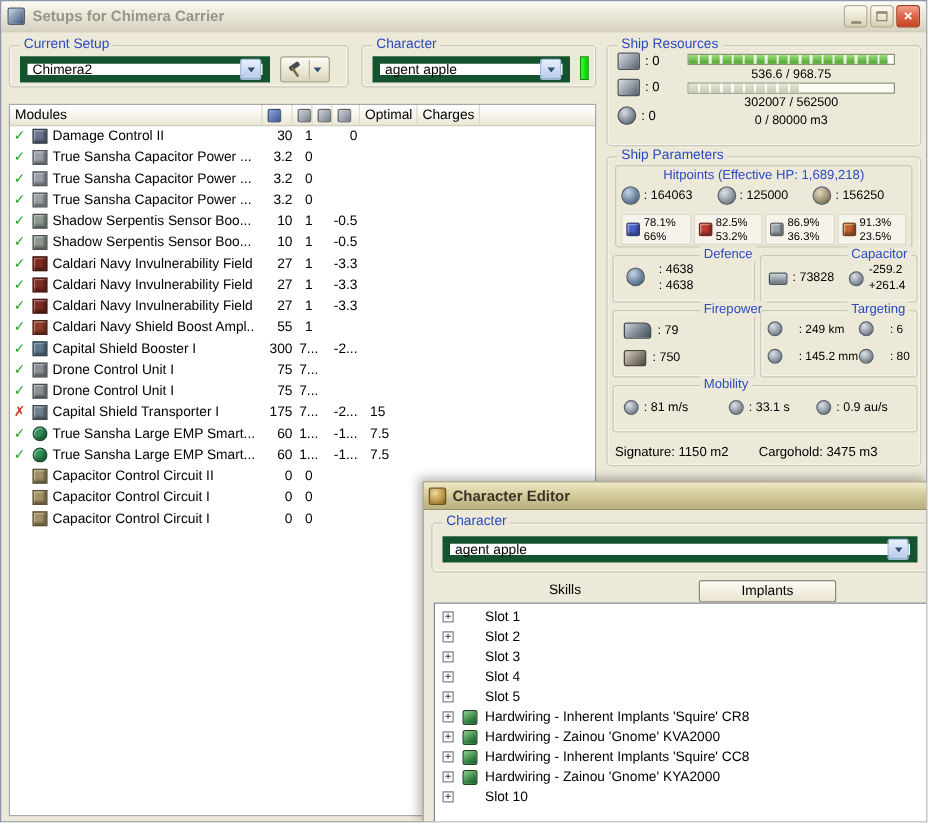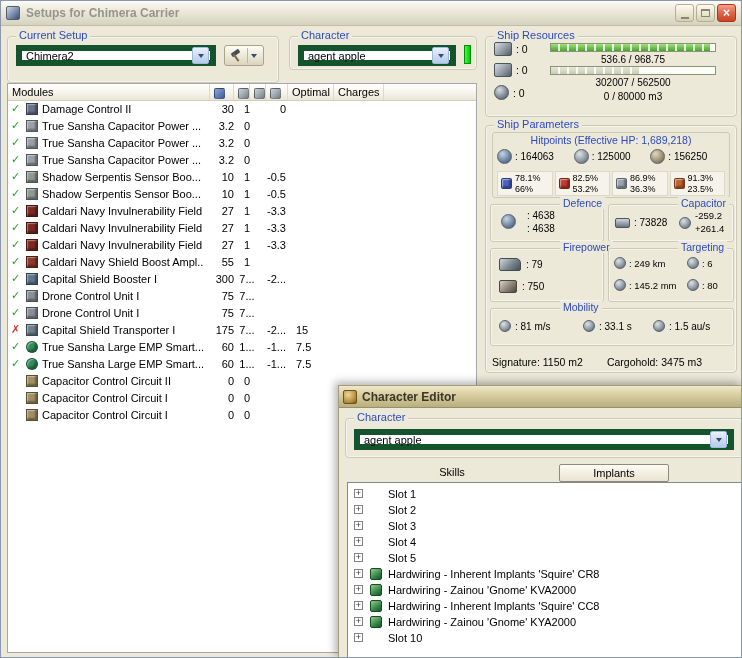--- a/index.html
+++ b/index.html
@@ -26,21 +26,21 @@
   
   .groupbox { position:absolute; border:1px solid #cdc9b8; border-radius:4px; box-shadow:inset 0 0 0 1px rgba(255,255,255,.55); }
   .gb-label { position:absolute; top:-8px; left:8px; background:#ece9d8; padding:0 3px; color:#2c49c0; font-size:11px; white-space:nowrap; }
   .combo { position:absolute; height:21px; background:#fff; border:6px solid #14532d; display:flex; align-items:center; }
   .combo-text { flex:1; padding-left:4px; white-space:nowrap; overflow:hidden; }
   .combo-btn { width:17px; height:17px; margin:1px; flex:0 0 17px;
     background:linear-gradient(180deg,#e9f1fd,#cfdcf3 50%,#b6cbe8); border:1px solid #9ebadd; border-radius:2px;
     display:flex; align-items:center; justify-content:center; }
   .arrow-down { width:0; height:0; border-left:3px solid transparent; border-right:3px solid transparent; border-top:4px solid #32506e; }
 
-  .gb-setup { left:6px; top:35px; width:272px; height:47px; }
+  .gb-setup { left:6px; top:35px; width:272px; height:34px; }
   .combo-setup { left:8px; top:8px; width:200px; }
   .tool-btn { position:absolute; left:216px; top:8px; width:40px; height:21px;
     background:linear-gradient(180deg,#fdfcf6,#e9e5d2 60%,#d9d4bd); border:1px solid #a8a38a; border-radius:3px;
     display:flex; align-items:center; }
   .hammer { position:relative; width:14px; height:14px; margin-left:4px; }
   .hammer::before { content:''; position:absolute; left:2px; top:2px; width:9px; height:4px; background:#4a4a52; transform:rotate(-35deg); border-radius:1px; }
   .hammer::after { content:''; position:absolute; left:6px; top:4px; width:2px; height:9px; background:#7a6a4a; transform:rotate(-35deg); }
   .tool-sep { width:1px; height:15px; background:#bcb79e; margin:0 3px 0 4px; }
 
   .gb-char { left:288px; top:35px; width:188px; height:34px; }
@@ -88,21 +88,21 @@
   .cap-batt { position:absolute; left:6px; top:13px; width:15px; height:10px; background:linear-gradient(180deg,#cfd6dd,#6a747e); border:1px solid #4c545c; border-radius:2px; }
   .cap-amount { position:absolute; left:25px; top:12px; font-size:10px; }
   .cap-delta-icon { position:absolute; left:70px; top:12px; width:12px; height:12px; }
   .cap-delta { position:absolute; left:86px; top:4px; font-size:9.5px; line-height:13px; }
   .box-fp { left:4px; top:122px; width:114px; height:54px; }
   .fp-row { position:absolute; left:8px; display:flex; align-items:center; gap:5px; font-size:10px; }
   .fp1 { top:9px; } .fp2 { top:31px; }
   .turret-art { width:22px; height:13px; background:linear-gradient(135deg,#d0d6dc,#79848e 55%,#454f58); border:1px solid #434c54; border-radius:2px 5px 2px 2px; }
   .missile-art { width:18px; height:13px; background:linear-gradient(135deg,#d6d2c8,#8a8478 55%,#4e4a40); border:1px solid #4a463c; border-radius:2px; }
   .box-tgt { left:122px; top:122px; width:126px; height:54px; }
-  .tgt-cell { position:absolute; display:flex; align-items:center; gap:3px; font-size:9.5px; }
+  .tgt-cell { position:absolute; display:flex; align-items:center; gap:13px; font-size:9.5px; }
   .tg1 { left:5px; top:8px; } .tg2 { left:78px; top:8px; } .tg3 { left:5px; top:30px; } .tg4 { left:78px; top:30px; }
   .mini { width:12px; height:12px; border-radius:50%; border:1px solid #5a626c; background:radial-gradient(circle at 35% 30%,#dde2e6,#8a949e 60%,#4a545e); }
   .box-mob { left:4px; top:182px; width:244px; height:38px; }
   .mob-cell { position:absolute; top:11px; display:flex; align-items:center; gap:4px; font-size:10px; }
   .mb1 { left:8px;justify-content:flex-end; } .mb2 { left:92px; } .mb3 { left:162px; }
   .sig-row { position:absolute; left:6px; top:230px; font-size:10.5px; }
   .sig-row .sig { display:inline-block; width:112px; }
 
   
   .modules-panel { position:absolute; left:6px; top:82px; width:470px; height:570px; background:#fff; border:1px solid #a7a6aa; }
@@ -330,21 +330,21 @@
       <span class="mob-cell mb1">
           <span class="mini"></span>
           <span>: 81 m/s</span>
         </span>
       <span class="mob-cell mb2">
           <span class="mini"></span>
           <span>: 33.1 s</span>
         </span>
       <span class="mob-cell mb3">
           <span class="mini"></span>
-          <span>: 1.5 au/s</span>
+          <span>: 0.9 au/s</span>
         </span>
     </div>
 
     <div class="sig-row">
       <span class="sig">Signature: 1150 m2</span>
       <span>Cargohold: 3475 m3</span>
     </div>
   </div>
 
   <div class="modules-panel">

